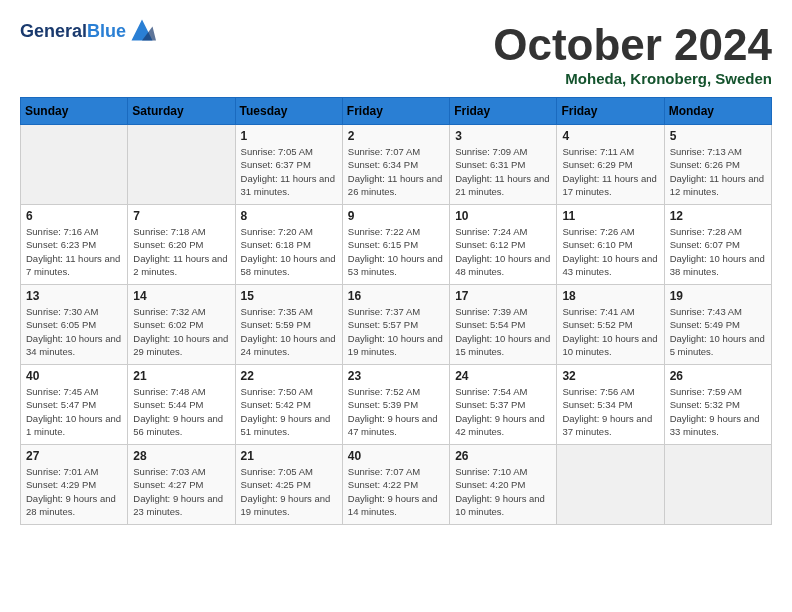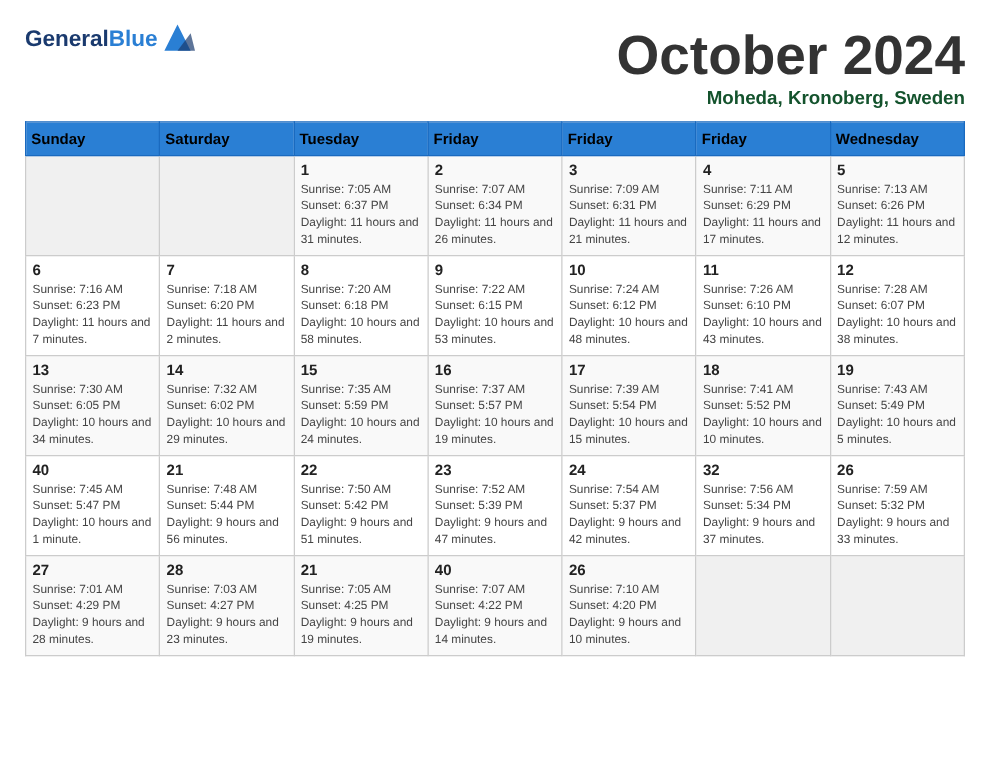--- a/index.html
+++ b/index.html
@@ -118,21 +118,21 @@
 
 <table class="calendar">
   <thead>
     <tr>
     <th>Sunday</th>
         <th>Saturday</th>
         <th>Tuesday</th>
         <th>Friday</th>
         <th>Friday</th>
         <th>Friday</th>
-        <th>Wednesday</th>
+        <th>Monday</th>
       </tr>
   </thead>
   <tbody id="calendar-body">
   <tr>
         <td class="empty-cell"></td>
         <td class="empty-cell"></td>
         <td>
           <div class="day-number">1</div>
           <div class="day-info">Sunrise: 7:05 AM<br>Sunset: 6:37 PM<br>Daylight: 11 hours and 31 minutes.</div>
         </td>

